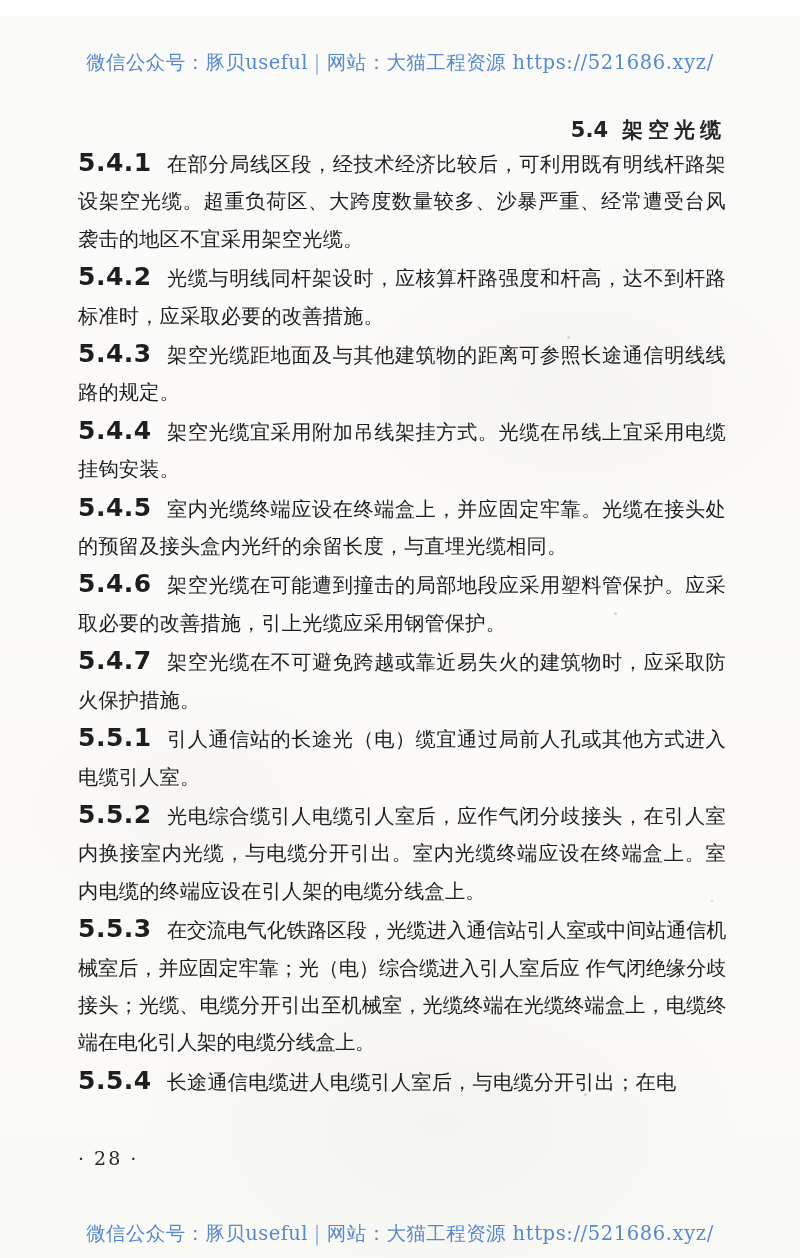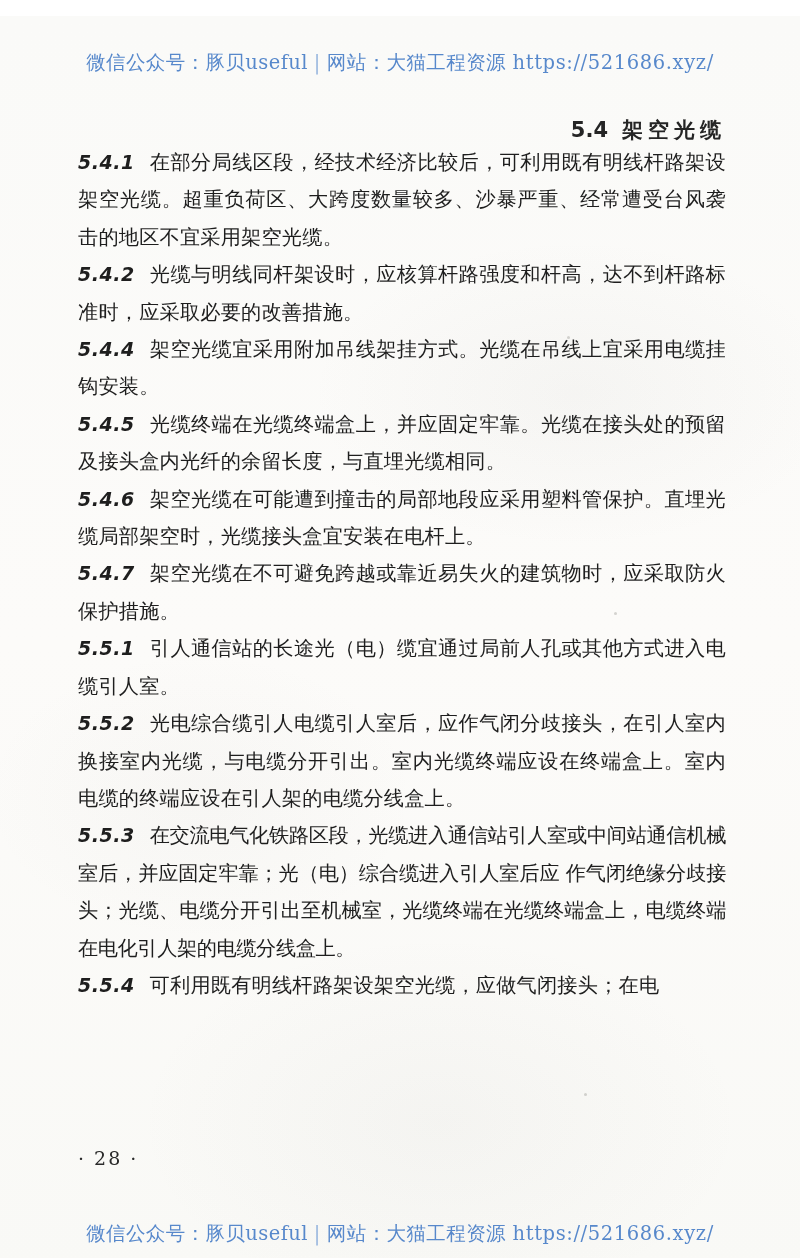--- a/index.html
+++ b/index.html
@@ -95,24 +95,23 @@
     line-height: 37.4px;
     color: #1e1e1e;
     margin: 0;
     text-align: justify;
     text-justify: inter-character;
     letter-spacing: 0.2px;
   }
   p.clause .cno {
     font-family: "DejaVu Sans", "Liberation Sans", sans-serif;
     font-weight: bold;
-    font-size: 19px;
+    font-size: 25px;
     letter-spacing: 0.5px;
     padding-right: 15px;
-    font-style: italic;
   }
 
   p.tight { letter-spacing: -0.4px; }
 
   .page-number {
     position: absolute;
     left: 78px;
     top: 1131px;
     width: 180px;
     text-align: left;
@@ -151,52 +150,55 @@
     </h2>
 
     <p class="clause">
       <span class="cno">5.4.1</span><span>在部分局线区段，经技术经济比较后，可利用既有明线杆路架设架空光缆。超重负荷区、大跨度数量较多、沙暴严重、经常遭受台风袭击的地区不宜采用架空光缆。</span>
     </p>
 
     <p class="clause">
       <span class="cno">5.4.2</span><span>光缆与明线同杆架设时，应核算杆路强度和杆高，达不到杆路标准时，应采取必要的改善措施。</span>
     </p>
 
+    <p class="clause">
+      <span class="cno">5.4.3</span><span>架空光缆距地面及与其他建筑物的距离可参照长途通信明线线路的规定。</span>
+    </p>
 
     <p class="clause">
       <span class="cno">5.4.4</span><span>架空光缆宜采用附加吊线架挂方式。光缆在吊线上宜采用电缆挂钩安装。</span>
     </p>
 
     <p class="clause">
-      <span class="cno">5.4.5</span><span>光缆终端在光缆终端盒上，并应固定牢靠。光缆在接头处的预留及接头盒内光纤的余留长度，与直埋光缆相同。</span>
-    </p>
-
-    <p class="clause">
-      <span class="cno">5.4.6</span><span>架空光缆在可能遭到撞击的局部地段应采用塑料管保护。直埋光缆局部架空时，光缆接头盒宜安装在电杆上。</span>
+      <span class="cno">5.4.5</span><span>室内光缆终端应设在终端盒上，并应固定牢靠。光缆在接头处的预留及接头盒内光纤的余留长度，与直埋光缆相同。</span>
+    </p>
+
+    <p class="clause">
+      <span class="cno">5.4.6</span><span>架空光缆在可能遭到撞击的局部地段应采用塑料管保护。应采取必要的改善措施，引上光缆应采用钢管保护。</span>
     </p>
 
     <p class="clause">
       <span class="cno">5.4.7</span><span>架空光缆在不可避免跨越或靠近易失火的建筑物时，应采取防火保护措施。</span>
     </p>
 
 
     <p class="clause">
       <span class="cno">5.5.1</span><span>引人通信站的长途光（电）缆宜通过局前人孔或其他方式进入电缆引人室。</span>
     </p>
 
     <p class="clause">
       <span class="cno">5.5.2</span><span>光电综合缆引人电缆引人室后，应作气闭分歧接头，在引人室内换接室内光缆，与电缆分开引出。室内光缆终端应设在终端盒上。室内电缆的终端应设在引人架的电缆分线盒上。</span>
     </p>
 
     <p class="clause tight">
       <span class="cno">5.5.3</span><span>在交流电气化铁路区段，光缆进入通信站引人室或中间站通信机械室后，并应固定牢靠；光（电）综合缆进入引人室后应 作气闭绝缘分歧接头；光缆、电缆分开引出至机械室，光缆终端在光缆终端盒上，电缆终端在电化引人架的电缆分线盒上。</span>
     </p>
 
     <p class="clause">
-      <span class="cno">5.5.4</span><span>可利用既有明线杆路架设架空光缆，应做气闭接头；在电</span>
+      <span class="cno">5.5.4</span><span>长途通信电缆进人电缆引人室后，与电缆分开引出；在电</span>
     </p>
 
   </div>
 
   <div class="page-number">· 28 ·</div>
 
   <div class="watermark" id="watermark-bottom">
     <span>微信公众号：豚贝useful</span><span class="sep">|</span><span>网站：大猫工程资源</span> <span class="url">https://521686.xyz/</span>
   </div>
 

